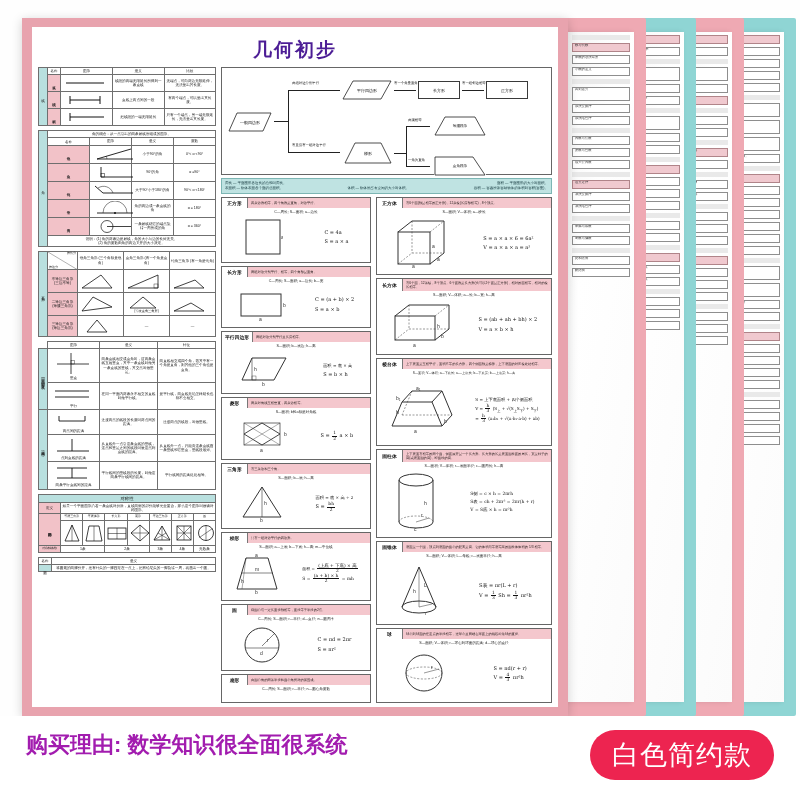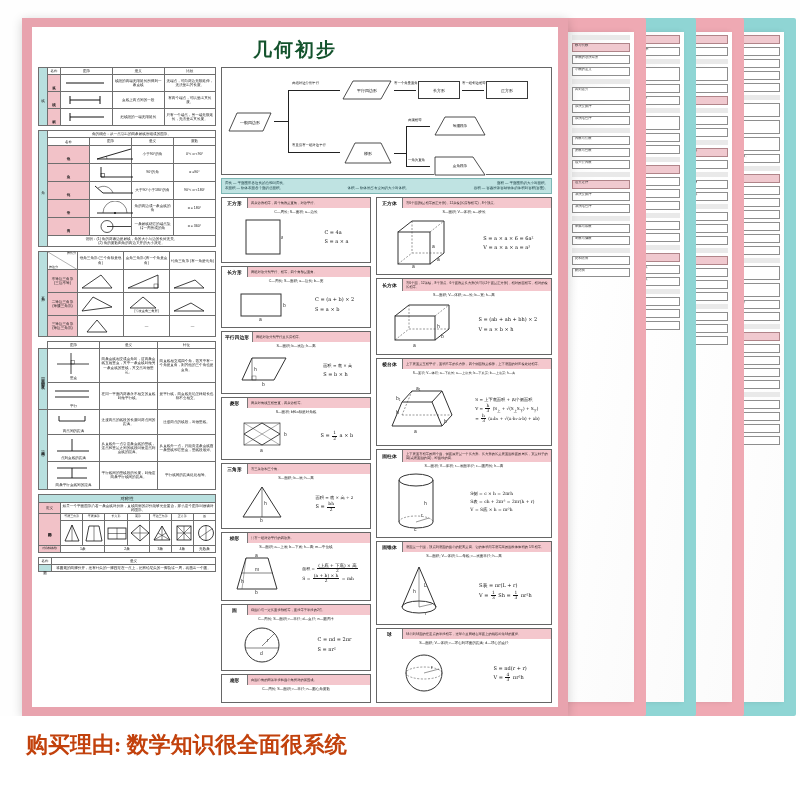--- a/index.html
+++ b/index.html
@@ -38,21 +38,21 @@
       linear-gradient(#e8a3ae,#e8a3ae) left top/10px 100% no-repeat,
       linear-gradient(#e8a3ae,#e8a3ae) right top/10px 100% no-repeat,
       linear-gradient(#e8a3ae,#e8a3ae) left top/100% 9px no-repeat,
       linear-gradient(#e8a3ae,#e8a3ae) left bottom/100% 9px no-repeat,
       #ffffff;
   }
   #paper { position:absolute; left:10px; top:9px; right:10px; bottom:9px; background:#fff;
            padding: 4px 6px; display:flex; flex-direction:column; }
 
   .poster-title { text-align:center; font-size:19px; font-weight:bold; letter-spacing:2px;
-      color:#14532d; padding: 6px 0 4px 0; font-family:"DejaVu Sans", sans-serif; }
+      color:#4c1d95; padding: 6px 0 4px 0; font-family:"DejaVu Sans", sans-serif; }
 
   .cols { display:flex; gap:5px; flex:1; min-height:0; }
   .colL { width: 178px; display:flex; flex-direction:column; gap:4px; }
   .colMidWrap { flex:1; display:flex; flex-direction:column; gap:3px; min-width:0; }
   .twoCol { display:flex; gap:5px; flex:1; min-height:0; }
   .colM { width: 150px; display:flex; flex-direction:column; gap:3px; }
   .colR { flex:1; display:flex; flex-direction:column; gap:3px; min-width:0; }
 
   
   table.g { width:100%; border-collapse:collapse; table-layout:fixed; }
@@ -91,21 +91,21 @@
   .fml .fr { display:inline-flex; flex-direction:column; vertical-align:middle;
       text-align:center; line-height:1; margin:0 1px; font-size:4.4px; }
   .fml .fr .num { border-bottom:0.6px solid #111; padding:0 1px; }
   .fml .fr .den { padding:0 1px; }
   .fml sub { font-size:3.2px; }
   svg { display:block; }
 
   
   #footer { position:absolute; left:0; right:0; bottom:0; height:84px; background:#fff; }
   .f-reason { position:absolute; left:26px; top:14px; font-size:22px; font-weight:bold;
-      color:#c2410c; letter-spacing:0px; font-family:Liberation Serif, serif; white-space:nowrap; }
+      color:#a21caf; letter-spacing:0px; font-family:Liberation Sans, sans-serif; white-space:nowrap; }
   .f-size { position:absolute; left:26px; top:46px; font-size:20px; color:#6a6a6a;
       font-family:"DejaVu Sans", sans-serif; white-space:nowrap; }
   .f-pill { position:absolute; right:26px; top:14px; background:#ed2450; color:#fff;
       border-radius:34px; padding:7px 22px; font-size:27px; letter-spacing:1px;
       font-family:"DejaVu Sans", sans-serif; white-space:nowrap; }
 </style>
 </head>
 <body>
 
 <div class="stage">
@@ -1217,15 +1217,16 @@
 
             </div>
           </div>
         </div>
       </div>
     </div>
   </div>
 
   <div id="footer">
     <div class="f-reason">购买理由: 数学知识很全面很系统</div>
+    <div class="f-pill">白色简约款</div>
   </div>
 
 </div>
 
 </body></html>

